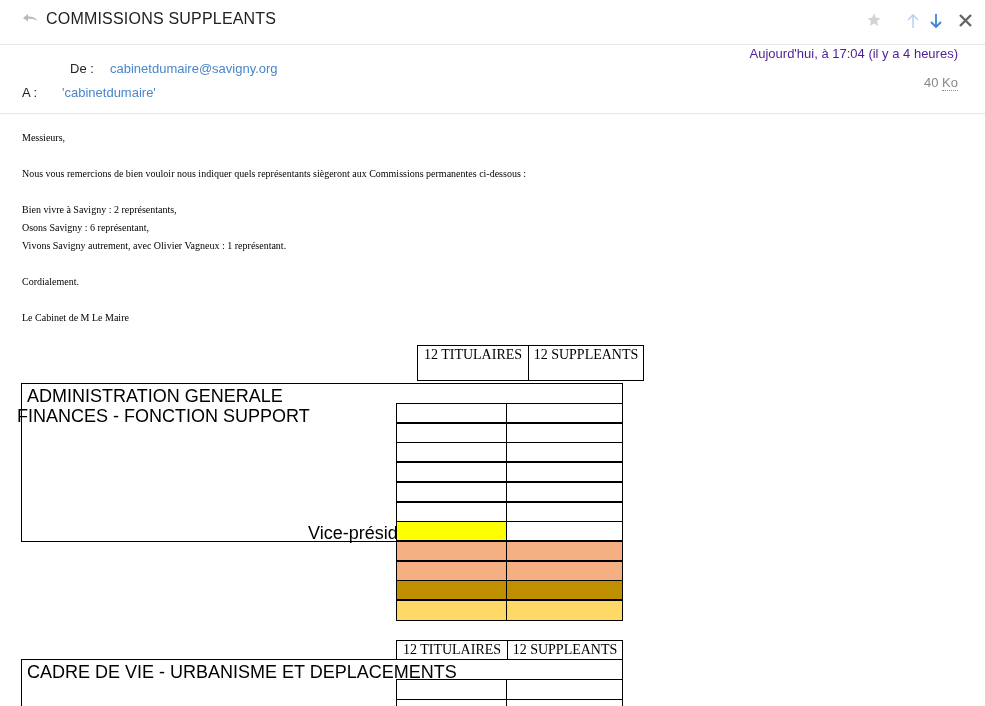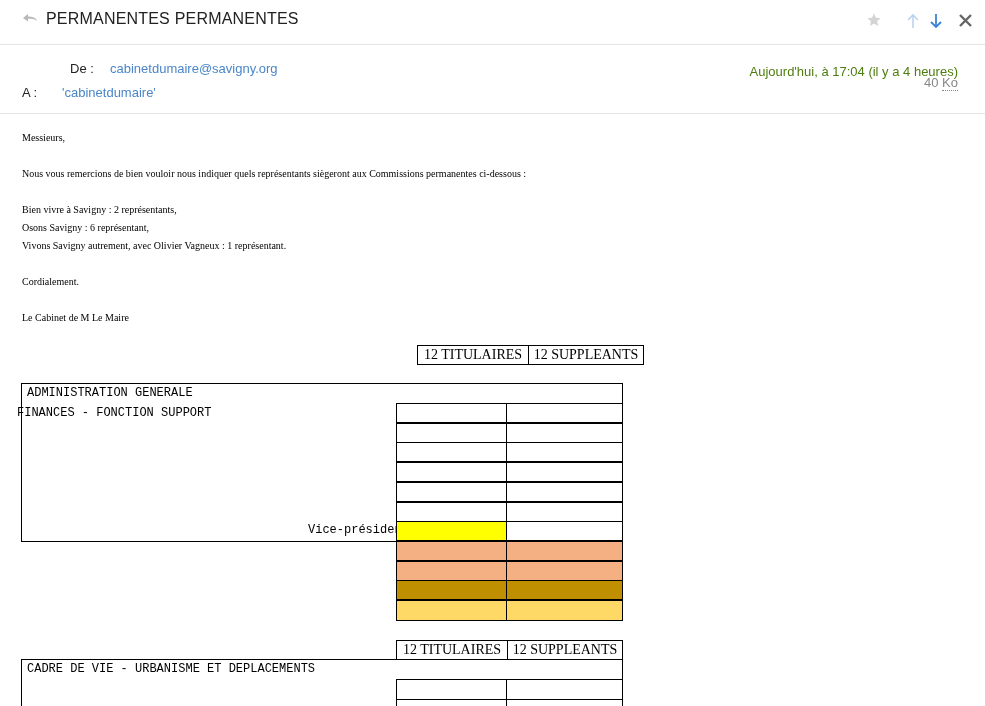--- a/index.html
+++ b/index.html
@@ -12,45 +12,45 @@
   .star-icon { position: absolute; left: 866px; top: 12px; width: 16px; height: 16px; cursor: pointer; }
   .up-icon { position: absolute; left: 906px; top: 13px; width: 14px; height: 16px; cursor: pointer; }
   .down-icon { position: absolute; left: 929px; top: 13px; width: 14px; height: 16px; cursor: pointer; }
   .close-icon { position: absolute; left: 958px; top: 13px; width: 15px; height: 15px; cursor: pointer; }
 
   .meta { position: absolute; left: 0; top: 46px; width: 985px; height: 68px; border-bottom: 1px solid #e6e6e6; font-size: 13px; }
   .meta-label { position: absolute; left: 22px; color: #222; }
   .meta-value { position: absolute; left: 62px; color: #4a86c8; cursor: pointer; }
   .meta-from { top: 15px; margin-left: 48px; }
   .meta-to { top: 39px; }
-  .meta-date { position: absolute; right: 27px; top: 18px; color: #4d7c0f; text-align: left; }
+  .meta-date { position: absolute; right: 27px; top: 0; color: #4c1d95; text-align: left; }
   .meta-size { position: absolute; right: 27px; top: 29px; color: #888; text-align: right; }
   .meta-size .unit { border-bottom: 1px dotted #888; margin-top: 22px; }
 
   .body-text { position: absolute; left: 22px; font-family: "Liberation Serif", serif; font-size: 10px; color: #000; line-height: 18px; white-space: nowrap; }
 
-  .hdr { position: absolute; height: 20px; border: 1px solid #000; display: flex; font-family: "Liberation Serif", serif; font-size: 14px; color: #000; background: #fff; }
+  .hdr { position: absolute; height: 36px; border: 1px solid #000; display: flex; font-family: "Liberation Serif", serif; font-size: 14px; color: #000; background: #fff; }
   .hdr .c { height: 100%; line-height: 18px; text-align: center; }
   .hdr .c + .c { border-left: 1px solid #000; }
 
   .outer { position: absolute; border: 1px solid #000; background: #fff; }
-  .tbl-label { position: absolute; font-family: Liberation Mono, monospace; font-size: 12px; color: #000; white-space: nowrap; }
+  .tbl-label { position: absolute; font-family: Liberation Sans, sans-serif; font-size: 18px; color: #000; white-space: nowrap; }
 
   .grid { position: absolute; }
   .grow { position: absolute; left: 0; display: flex; }
   .gcell { height: 100%; border: 1px solid #000; margin-right: -1px; margin-bottom: -1px; }
 </style>
 </head>
 <body>
 
 <div class="topbar">
   <svg class="reply-icon" viewBox="0 0 16 14">
     <path d="M1 6 L6 2 L6 4.5 C10 4.5 14 5.5 15 9 C12.5 7 10 6.8 6 6.8 L6 9.5 Z" fill="#b8b8b8"></path>
   </svg>
-  <div class="title">PERMANENTES PERMANENTES</div>
+  <div class="title">COMMISSIONS SUPPLEANTS</div>
 
   <svg class="star-icon" viewBox="0 0 24 24">
     <path d="M12 2 L14.9 8.6 L22 9.3 L16.6 14 L18.2 21 L12 17.3 L5.8 21 L7.4 14 L2 9.3 L9.1 8.6 Z" fill="#d4d4d4"></path>
   </svg>
   <svg class="up-icon" viewBox="0 0 14 16">
     <path d="M7 2 L7 15 M2 7 L7 2 L12 7" stroke="#bcd3f0" stroke-width="1.6" fill="none"></path>
   </svg>
   <svg class="down-icon" viewBox="0 0 14 16">
     <path d="M7 1 L7 14 M2 9 L7 14 L12 9" stroke="#3b82d6" stroke-width="1.8" fill="none"></path>
   </svg>

